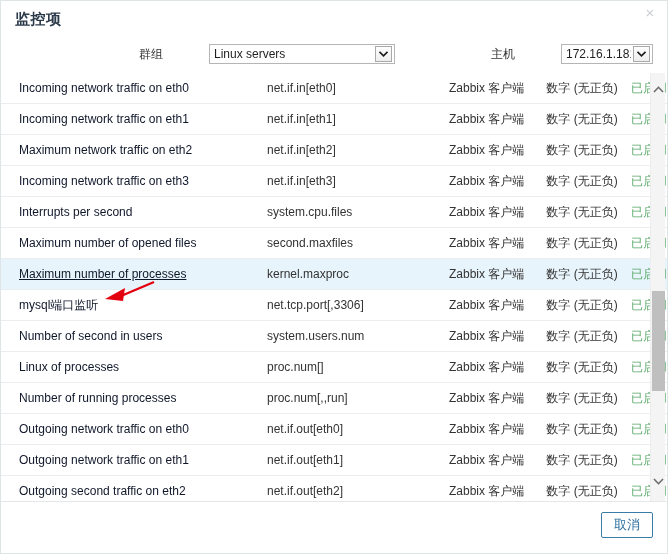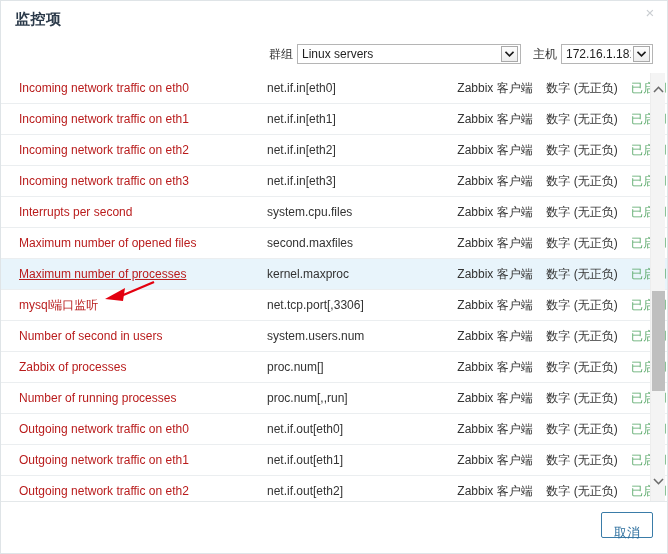--- a/index.html
+++ b/index.html
@@ -55,41 +55,42 @@
     user-select: none;
   }
   
   .filter-bar {
     position: absolute;
     right: 14px;
     top: 42px;
     display: flex;
     align-items: center;
     height: 22px;
+    gap: 42px;
   }
   .filter-label {
     font-size: 12px;
     color: #333333;
     margin-right: 4px;
     white-space: nowrap;
   }
   .select-box {
     position: relative;
     display: inline-flex;
     align-items: center;
     height: 20px;
     border: 1px solid #b5b5b5;
     background: #ffffff;
     box-sizing: border-box;
     font-size: 12px;
     color: #1f1f1f;
     padding: 0 0 0 4px;
     cursor: pointer;
   }
-  .select-box.group { width: 224px; }
+  .select-box.group { width: 186px; }
   .select-box.host  { width: 92px; }
   .select-value {
     flex: 1 1 auto;
     white-space: nowrap;
     overflow: hidden;
     line-height: 18px;
   }
   .select-arrow {
     flex: 0 0 auto;
     width: 17px;
@@ -126,25 +127,25 @@
     font-size: 12px;
     color: #333333;
     white-space: nowrap;
     overflow: hidden;
   }
   .item-table tr.row-hover td {
     background: #e8f4fb;
   }
   .c-name  { width: 248px; padding-left: 18px !important; }
   .c-key   { width: 182px; }
-  .c-type  { width: 92px;  text-align: center; }
+  .c-type  { width: 92px;  text-align: left; }
   .c-vtype { width: 82px;  text-align: center; }
   .c-stat  { width: 44px;  text-align: right; padding-right: 12px !important; }
   .item-link {
-    color: #b91c1c;
+    color: #0f172a;
     text-decoration: none;
     cursor: pointer;
   }
   tr.row-hover .item-link {
     text-decoration: underline;
   }
   .status-enabled {
     color: #59a869;
   }
   
@@ -191,21 +192,21 @@
     box-sizing: border-box;
   }
   .cancel-btn {
     position: absolute;
     right: 16px;
     top: 10px;
     min-width: 50px;
     height: 26px;
     line-height: 24px;
     text-align: center;
-    padding: 8px 12px;
+    padding: 0 12px;
     border: 1px solid #3a7ca8;
     background: #ffffff;
     color: #2d6f9e;
     font-size: 13px;
     box-sizing: border-box;
     cursor: pointer;
     border-radius: 2px;
   }
   
   .annot-arrow {
@@ -260,21 +261,21 @@
             <td class="c-stat"><span class="status-enabled">已启用</span></td>
           </tr>
           <tr>
             <td class="c-name"><a class="item-link">Incoming network traffic on eth1</a></td>
             <td class="c-key">net.if.in[eth1]</td>
             <td class="c-type">Zabbix 客户端</td>
             <td class="c-vtype">数字 (无正负)</td>
             <td class="c-stat"><span class="status-enabled">已启用</span></td>
           </tr>
           <tr>
-            <td class="c-name"><a class="item-link">Incoming network traffic on eth2</a></td>
+            <td class="c-name"><a class="item-link">Maximum network traffic on eth2</a></td>
             <td class="c-key">net.if.in[eth2]</td>
             <td class="c-type">Zabbix 客户端</td>
             <td class="c-vtype">数字 (无正负)</td>
             <td class="c-stat"><span class="status-enabled">已启用</span></td>
           </tr>
           <tr>
             <td class="c-name"><a class="item-link">Incoming network traffic on eth3</a></td>
             <td class="c-key">net.if.in[eth3]</td>
             <td class="c-type">Zabbix 客户端</td>
             <td class="c-vtype">数字 (无正负)</td>
@@ -309,21 +310,21 @@
             <td class="c-stat"><span class="status-enabled">已启用</span></td>
           </tr>
           <tr>
             <td class="c-name"><a class="item-link">Number of second in users</a></td>
             <td class="c-key">system.users.num</td>
             <td class="c-type">Zabbix 客户端</td>
             <td class="c-vtype">数字 (无正负)</td>
             <td class="c-stat"><span class="status-enabled">已启用</span></td>
           </tr>
           <tr>
-            <td class="c-name"><a class="item-link">Zabbix of processes</a></td>
+            <td class="c-name"><a class="item-link">Linux of processes</a></td>
             <td class="c-key">proc.num[]</td>
             <td class="c-type">Zabbix 客户端</td>
             <td class="c-vtype">数字 (无正负)</td>
             <td class="c-stat"><span class="status-enabled">已启用</span></td>
           </tr>
           <tr>
             <td class="c-name"><a class="item-link">Number of running processes</a></td>
             <td class="c-key">proc.num[,,run]</td>
             <td class="c-type">Zabbix 客户端</td>
             <td class="c-vtype">数字 (无正负)</td>
@@ -337,21 +338,21 @@
             <td class="c-stat"><span class="status-enabled">已启用</span></td>
           </tr>
           <tr>
             <td class="c-name"><a class="item-link">Outgoing network traffic on eth1</a></td>
             <td class="c-key">net.if.out[eth1]</td>
             <td class="c-type">Zabbix 客户端</td>
             <td class="c-vtype">数字 (无正负)</td>
             <td class="c-stat"><span class="status-enabled">已启用</span></td>
           </tr>
           <tr>
-            <td class="c-name"><a class="item-link">Outgoing network traffic on eth2</a></td>
+            <td class="c-name"><a class="item-link">Outgoing second traffic on eth2</a></td>
             <td class="c-key">net.if.out[eth2]</td>
             <td class="c-type">Zabbix 客户端</td>
             <td class="c-vtype">数字 (无正负)</td>
             <td class="c-stat"><span class="status-enabled">已启用</span></td>
           </tr>
         </tbody>
     </table>
   </div>
 
   <div class="scrollbar">

